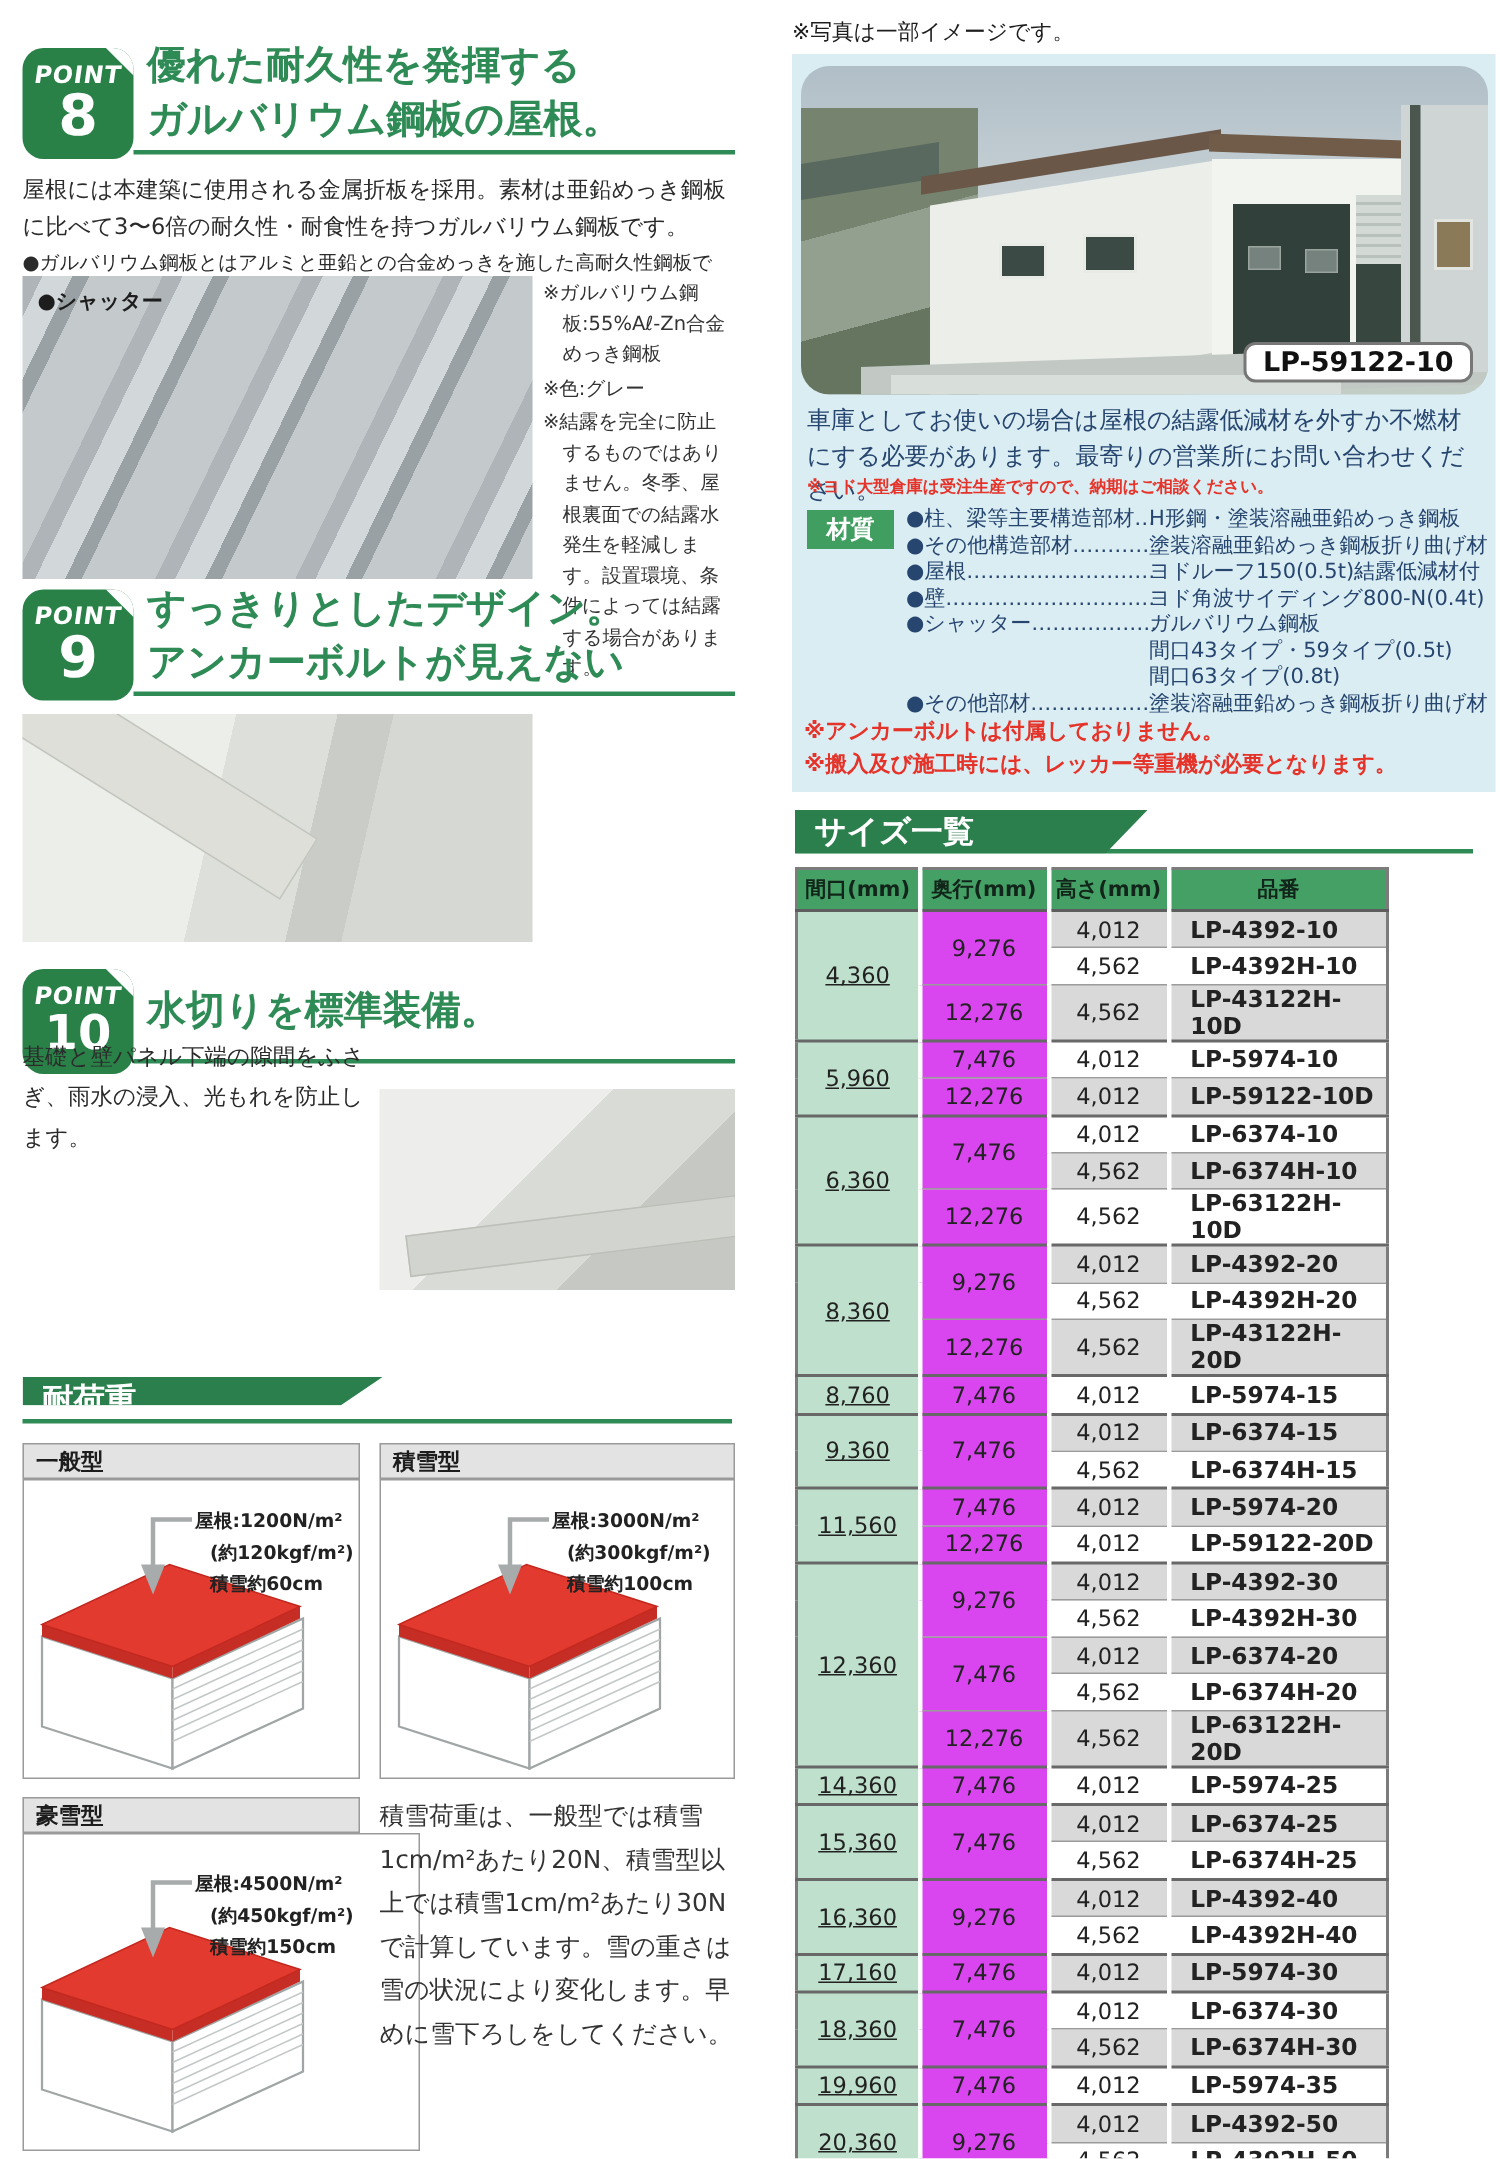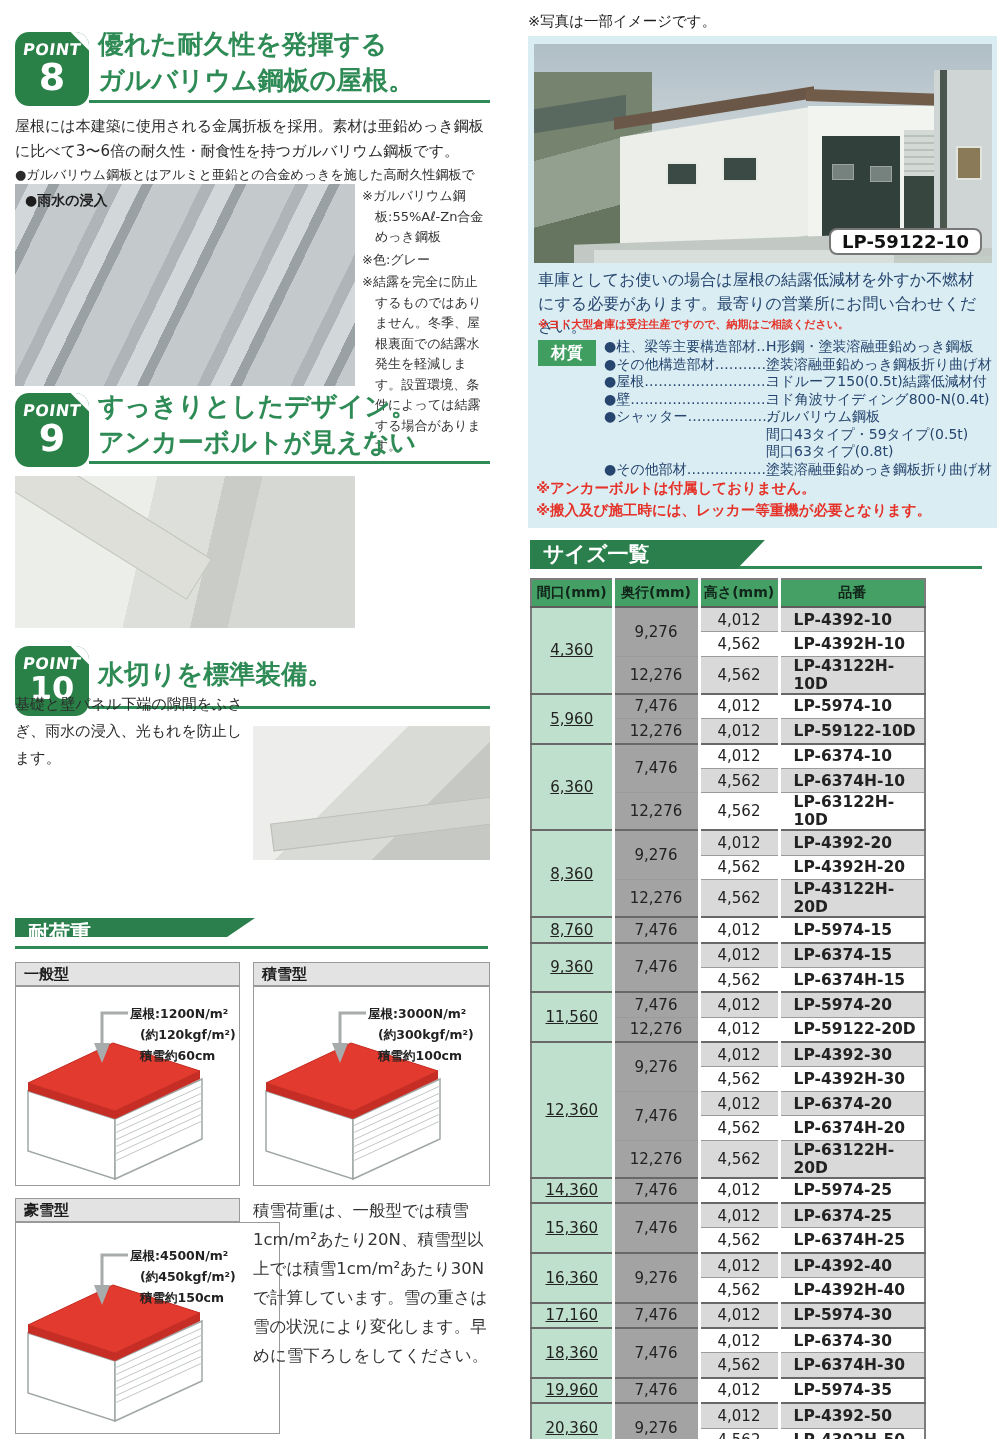--- a/index.html
+++ b/index.html
@@ -41,21 +41,21 @@
   
   .type-title { position:absolute; height:24px; line-height:22px; background:#e3e3e3; border:1px solid #9a9a9a;
                 box-sizing:border-box; font-size:15px; font-weight:bold; padding-left:8px; color:#1d1d1d; }
   .type-body  { position:absolute; background:#fff; border:1px solid #9a9a9a; box-sizing:border-box; }
   .dg-t { font-size:12.5px; font-weight:bold; fill:#222; font-family:"DejaVu Sans","Liberation Sans",sans-serif; }
 
   
   .photo-caption { position:absolute; font-size:14.5px; color:#1d1d1d; }
   .photo-panel { position:absolute; left:528px; top:36px; width:469px; height:492px; background:#daedf2; }
   .photo { position:absolute; left:6px; top:8px; width:458px; height:219px; overflow:hidden;
-           background:linear-gradient(180deg,#b0bec7 0%,#ccd5d8 48%,#c3cdc6 100%); }
+           background:linear-gradient(180deg,#b0bec7 0%,#ccd5d8 48%,#c3cdc6 100%);border-radius:19px; }
   .ph-trees { position:absolute; left:0; top:28px; width:118px; height:191px;
               background:linear-gradient(165deg,#75836f 0 40%,#93a08f 40% 70%,#66755f 70%); }
   .ph-tile  { position:absolute; left:0; top:58px; width:92px; height:24px; background:#59695f; transform:skewY(-9deg); }
   .ph-wall-left  { position:absolute; left:86px; top:78px; width:190px; height:128px; background:#eceeea; transform:skewY(-9deg); }
   .ph-wall-front { position:absolute; left:274px; top:62px; width:150px; height:142px; background:#f2f4f0; }
   .ph-roof1 { position:absolute; left:80px; top:58px; width:200px; height:12px; background:#6b5747; transform:skewY(-9deg); }
   .ph-roof2 { position:absolute; left:272px; top:48px; width:168px; height:12px; background:#705c49; transform:skewY(2deg); }
   .ph-win { position:absolute; background:#3c4a46; border:2px solid #e8eae6; }
   .ph-open { position:absolute; left:288px; top:92px; width:78px; height:112px; background:#32403c; }
   .ph-open .ph-owin { position:absolute; background:#75827d; border:1px solid #9aa39e; }
@@ -81,21 +81,21 @@
 
   
   #size-table { position:absolute; left:530px; top:578px; border-collapse:collapse; table-layout:fixed;
                 border:2px solid #7c7c7c; }
   #size-table th { background:#45a065; font-size:14px; font-weight:bold; color:#11251a; height:26px;
                    padding:0; border-bottom:2px solid #5d5d5d; }
   #size-table td { height:23.4px; font-size:15px; text-align:center; padding:0; color:#222;
                    border-top:1px solid #9b9b9b; }
   #size-table tr.grp td { border-top:2px solid #686868; }
   #size-table .c-m { background:#bfe0cc;text-decoration:underline; }
-  #size-table .c-o { background:#a3a3a3; }
+  #size-table .c-o { background:#d946ef; }
   #size-table .shade { background:#d9d9d9; }
   #size-table .c-code { text-align:left; padding-left:13px; font-weight:bold; font-size:15.5px; }
   #size-table .sep { border-left:3px solid #ffffff; }
 </style>
 </head>
 <body>
 
 <div class="page">
 
   <div class="rule" style="left:89px;top:100px;width:401px"></div>
@@ -103,21 +103,21 @@
     <div class="badge-pt">POINT</div>
     <div class="badge-num">8</div>
   </div>
   <div class="heading" style="left:98px;top:26px">
     <div>優れた耐久性を発揮する</div>
     <div>ガルバリウム鋼板の屋根。</div>
   </div>
   <div class="body-text" style="left:15px;top:114px;width:478px">屋根には本建築に使用される金属折板を採用。素材は亜鉛めっき鋼板に比べて3〜6倍の耐久性・耐食性を持つガルバリウム鋼板です。</div>
   <div class="small-note" style="left:15px;top:166px;width:478px">●ガルバリウム鋼板とはアルミと亜鉛との合金めっきを施した高耐久性鋼板です。</div>
   <div class="img-box roof-img" style="left:15px;top:184px;width:340px;height:202px">
-    <span class="img-label">●雨水の浸入</span>
+    <span class="img-label">●シャッター</span>
   </div>
   <div class="note-col" id="side-notes" style="left:362px;top:186px;width:128px">
       <div class="note">※ガルバリウム鋼板:55%Aℓ-Zn合金めっき鋼板</div>
       <div class="note">※色:グレー</div>
       <div class="note">※結露を完全に防止するものではありません。冬季、屋根裏面での結露水発生を軽減します。設置環境、条件によっては結露する場合があります。</div>
     </div>
 
   <div class="rule" style="left:89px;top:461px;width:401px"></div>
   <div class="badge" style="left:15px;top:393px">
     <div class="badge-pt">POINT</div>

